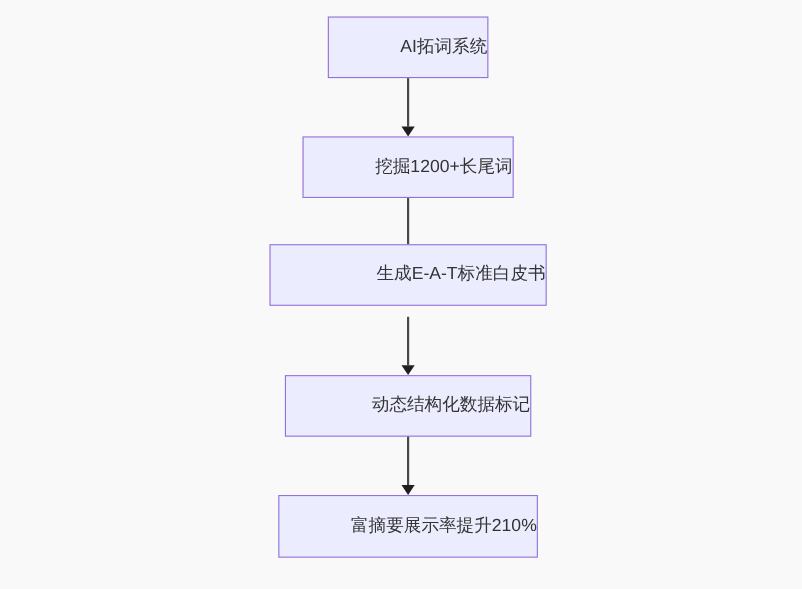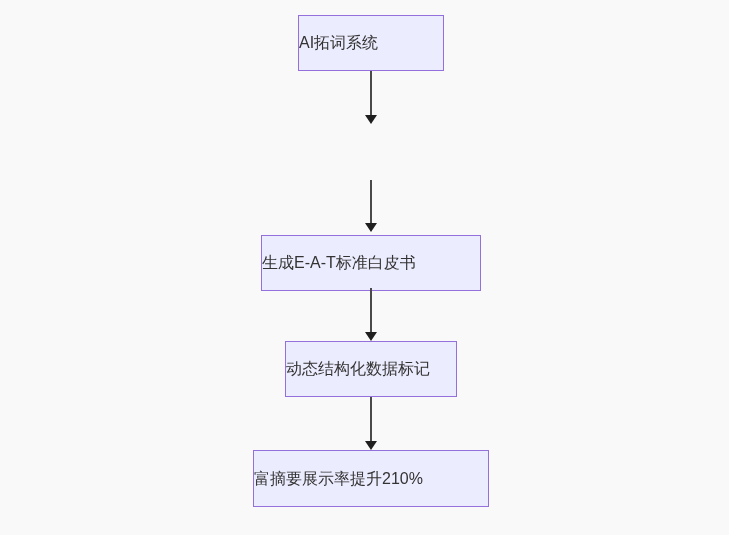--- a/index.html
+++ b/index.html
@@ -26,30 +26,30 @@
   }
   .node {
     position: absolute;
     left: 371px;
     transform: translateX(-50%);
     height: 56px;
     background: var(--node-fill);
     border: 1.5px solid var(--node-border);
     display: flex;
     align-items: center;
-    justify-content: flex-start;
+    justify-content: flex-end;
     color: var(--node-text);
     font-size: 16px;
     line-height: 1;
     white-space: nowrap;
   }
   .n0 { top: 15px;  width: 146px; }
   .n1 { top: 124px; width: 192px; }
-  .n2 { top: 235px; width: 220px; }
-  .n3 { top: 341px; width: 172px; }
+  .n2 { top: 222px; width: 252px; }
+  .n3 { top: 341px; width: 224px; }
   .n4 { top: 450px; width: 236px; height: 57px; }
 
   .arrow {
     position: absolute;
     left: 371px;
     transform: translateX(-50%);
     width: 12px;
     display: flex;
     flex-direction: column;
     align-items: center;
@@ -78,20 +78,23 @@
 
   <div class="node n0">
     <span>AI拓词系统</span>
   </div>
 
   <div class="arrow a0">
     <div class="line"></div>
     <div class="head"></div>
   </div>
 
+  <div class="node n1">
+    <span>挖掘1200+长尾词</span>
+  </div>
 
   <div class="arrow a1">
     <div class="line"></div>
     <div class="head"></div>
   </div>
 
   <div class="node n2">
     <span>生成E-A-T标准白皮书</span>
   </div>
 

